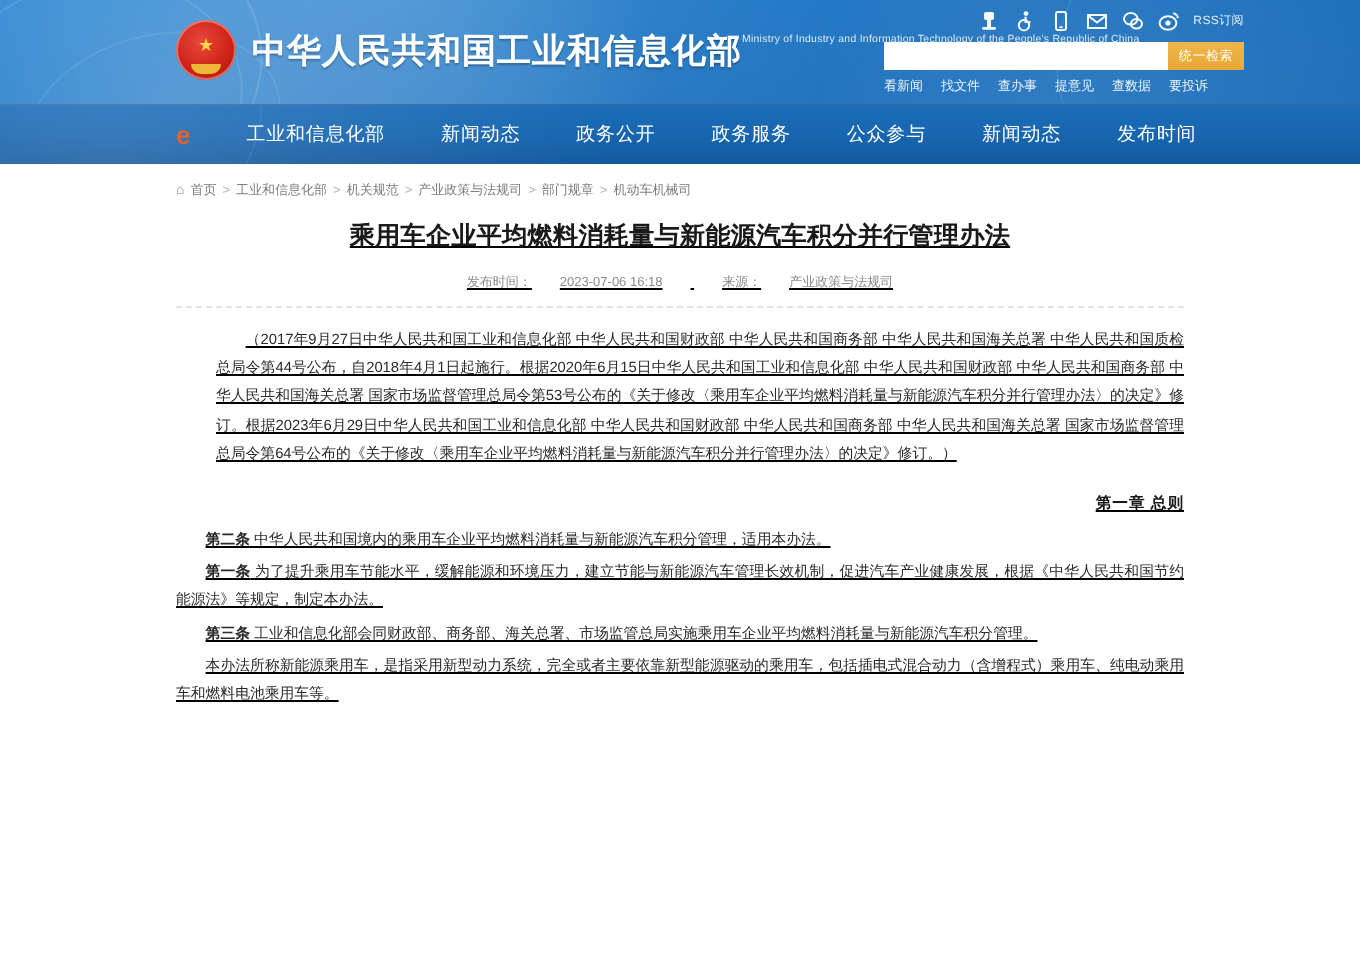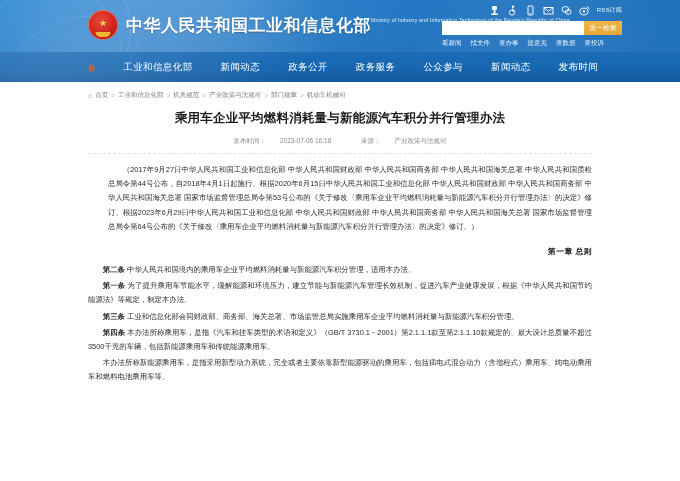--- a/index.html
+++ b/index.html
@@ -107,21 +107,21 @@
   .content-shell{ background:#ffffff; padding:0; }
   .breadcrumb{
     display:flex;align-items:center;gap:3px;
     margin:9px 0 0 88px;font-size:6.5px;color:#7d7d7d;
   }
   .home-ico{ color:#8a8a8a;font-size:7px;line-height:1; }
   .crumb{ cursor:pointer;color:#7d7d7d;white-space:nowrap; }
   .crumb-sep{ color:#b5b5b5; }
   .crumb.last{ color:#7d7d7d; }
 
-  .doc-card{ margin:0 88px; padding-top:8px; }
+  .doc-card{ margin:0 88px; padding-top:8px;text-decoration:underline; }
   .doc-title{
     text-align:center;font-size:12.5px;font-weight:bold;color:#1a1a1a;
     letter-spacing:.2px;line-height:20px;
   }
   .doc-meta{
     text-align:center;font-size:6.5px;color:#8b8b8b;
     margin-top:9px;padding-bottom:7px;
     border-bottom:1px dashed #e2e2e2;
   }
   .doc-meta span{ margin:0 7px; }
@@ -274,22 +274,18 @@
       <p class="p indent art">
         <b>第一条</b>
         <span>为了提升乘用车节能水平，缓解能源和环境压力，建立节能与新能源汽车管理长效机制，促进汽车产业健康发展，根据《中华人民共和国节约能源法》等规定，制定本办法。</span>
       </p>
 
       <p class="p indent art">
         <b>第三条</b>
         <span>工业和信息化部会同财政部、商务部、海关总署、市场监管总局实施乘用车企业平均燃料消耗量与新能源汽车积分管理。</span>
       </p>
 
-      <p class="p indent art">
-        <b>第四条</b>
-        <span>本办法所称乘用车，是指《汽车和挂车类型的术语和定义》（GB/T 3730.1－2001）第2.1.1.1款至第2.1.1.10款规定的、最大设计总质量不超过3500千克的车辆，包括新能源乘用车和传统能源乘用车。</span>
-      </p>
 
       <p class="p indent art">本办法所称新能源乘用车，是指采用新型动力系统，完全或者主要依靠新型能源驱动的乘用车，包括插电式混合动力（含增程式）乘用车、纯电动乘用车和燃料电池乘用车等。</p>
 
     </div>
   </div>
 </div>
 
 </body></html>

